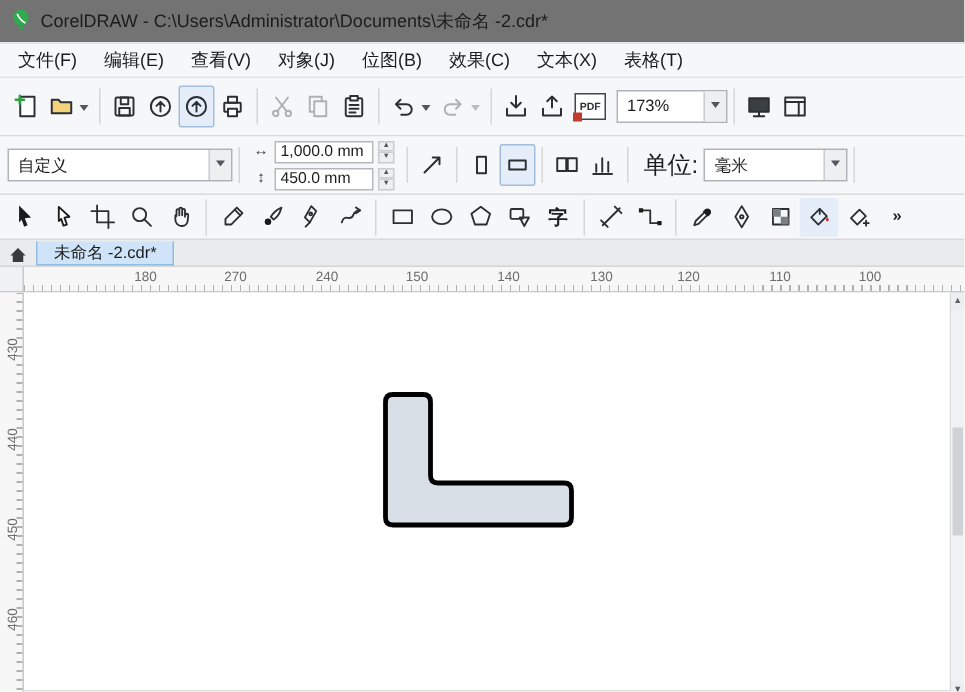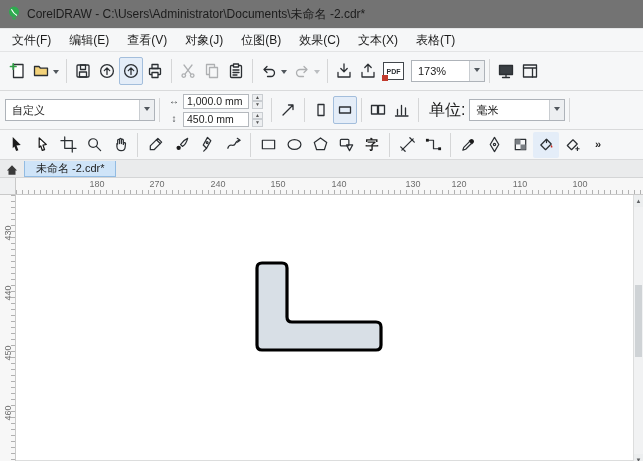--- a/index.html
+++ b/index.html
@@ -419,21 +419,21 @@
     </div>
   </div>
 
   <div class="rulerh">
     <div class="ticks"></div>
     <span class="hlabel" style="left:97px">180</span>
     <span class="hlabel" style="left:157px">270</span>
     <span class="hlabel" style="left:218px">240</span>
     <span class="hlabel" style="left:278px">150</span>
     <span class="hlabel" style="left:339px">140</span>
-    <span class="hlabel" style="left:413px">130</span>
+    <span class="hlabel" style="left:401px">130</span>
     <span class="hlabel" style="left:459px">120</span>
     <span class="hlabel" style="left:520px">110</span>
     <span class="hlabel" style="left:580px">100</span>
     <div class="corner"></div>
   </div>
 
   <div class="canvasrow">
     <div class="rulerv">
       <div class="ticks"></div>
       <span class="vlabel" style="top:38px">430</span>

